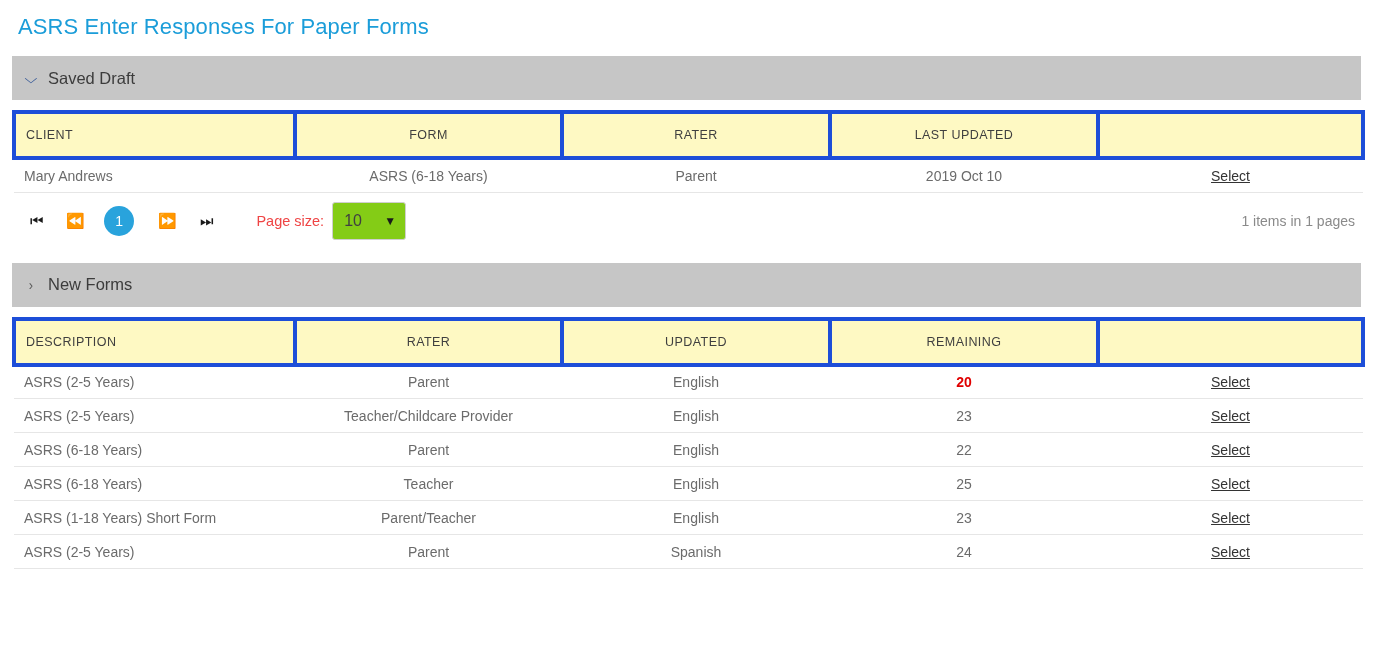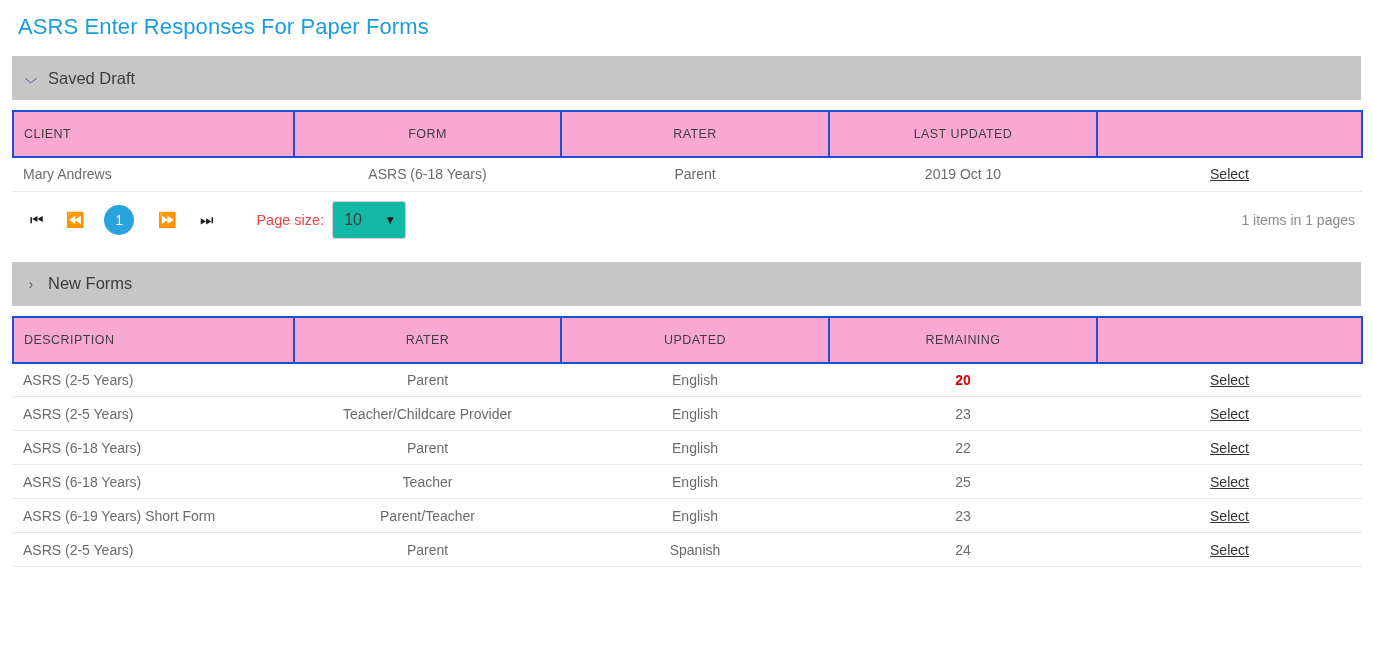--- a/index.html
+++ b/index.html
@@ -61,29 +61,29 @@
   }
 
   
   table.grid {
     width: 1349px;
     border-collapse: collapse;
     table-layout: fixed;
     margin-top: 10px;
   }
   table.grid thead th {
-    border: 2px solid #1d4ed8;
+    border: 4px solid #1d4ed8;
     height: 46px;
     font-size: 12.5px;
     font-weight: 400;
     letter-spacing: 0.45px;
     color: #3f3f3f;
     text-align: center;
     vertical-align: middle;
-    background: #f9a8d4;
+    background: #fef9c3;
   }
   table.grid thead th.col-first {
     text-align: left;
     padding-left: 10px;
   }
   table.grid tbody td {
     border-bottom: 1px solid #e6e6e6;
     height: 34px;
     font-size: 14px;
     color: #6b6b6b;
@@ -143,21 +143,21 @@
     cursor: pointer;
   }
   .pg-size-label {
     color: #ef4444;
     font-size: 14.5px;
     margin-left: 20px;
     margin-right: 8px;
   }
   .pg-select {
     border: 1px solid #cfcfcf;
-    background: #14b8a6;
+    background: #84cc16;
     border-radius: 3px;
     height: 38px;
     width: 74px;
     display: flex;
     align-items: center;
     justify-content: space-between;
     padding: 0 9px 0 11px;
     cursor: pointer;
   }
   .pg-select .val { font-size: 16px; color: #404040; }
@@ -272,21 +272,21 @@
           <td><span class="link-select">Select</span></td>
         </tr>
         <tr>
           <td class="col-first"><span>ASRS (6-18 Years)</span></td>
           <td><span>Teacher</span></td>
           <td><span>English</span></td>
           <td><span>25</span></td>
           <td><span class="link-select">Select</span></td>
         </tr>
         <tr>
-          <td class="col-first"><span>ASRS (6-19 Years) Short Form</span></td>
+          <td class="col-first"><span>ASRS (1-18 Years) Short Form</span></td>
           <td><span>Parent/Teacher</span></td>
           <td><span>English</span></td>
           <td><span>23</span></td>
           <td><span class="link-select">Select</span></td>
         </tr>
         <tr>
           <td class="col-first"><span>ASRS (2-5 Years)</span></td>
           <td><span>Parent</span></td>
           <td><span>Spanish</span></td>
           <td><span>24</span></td>

